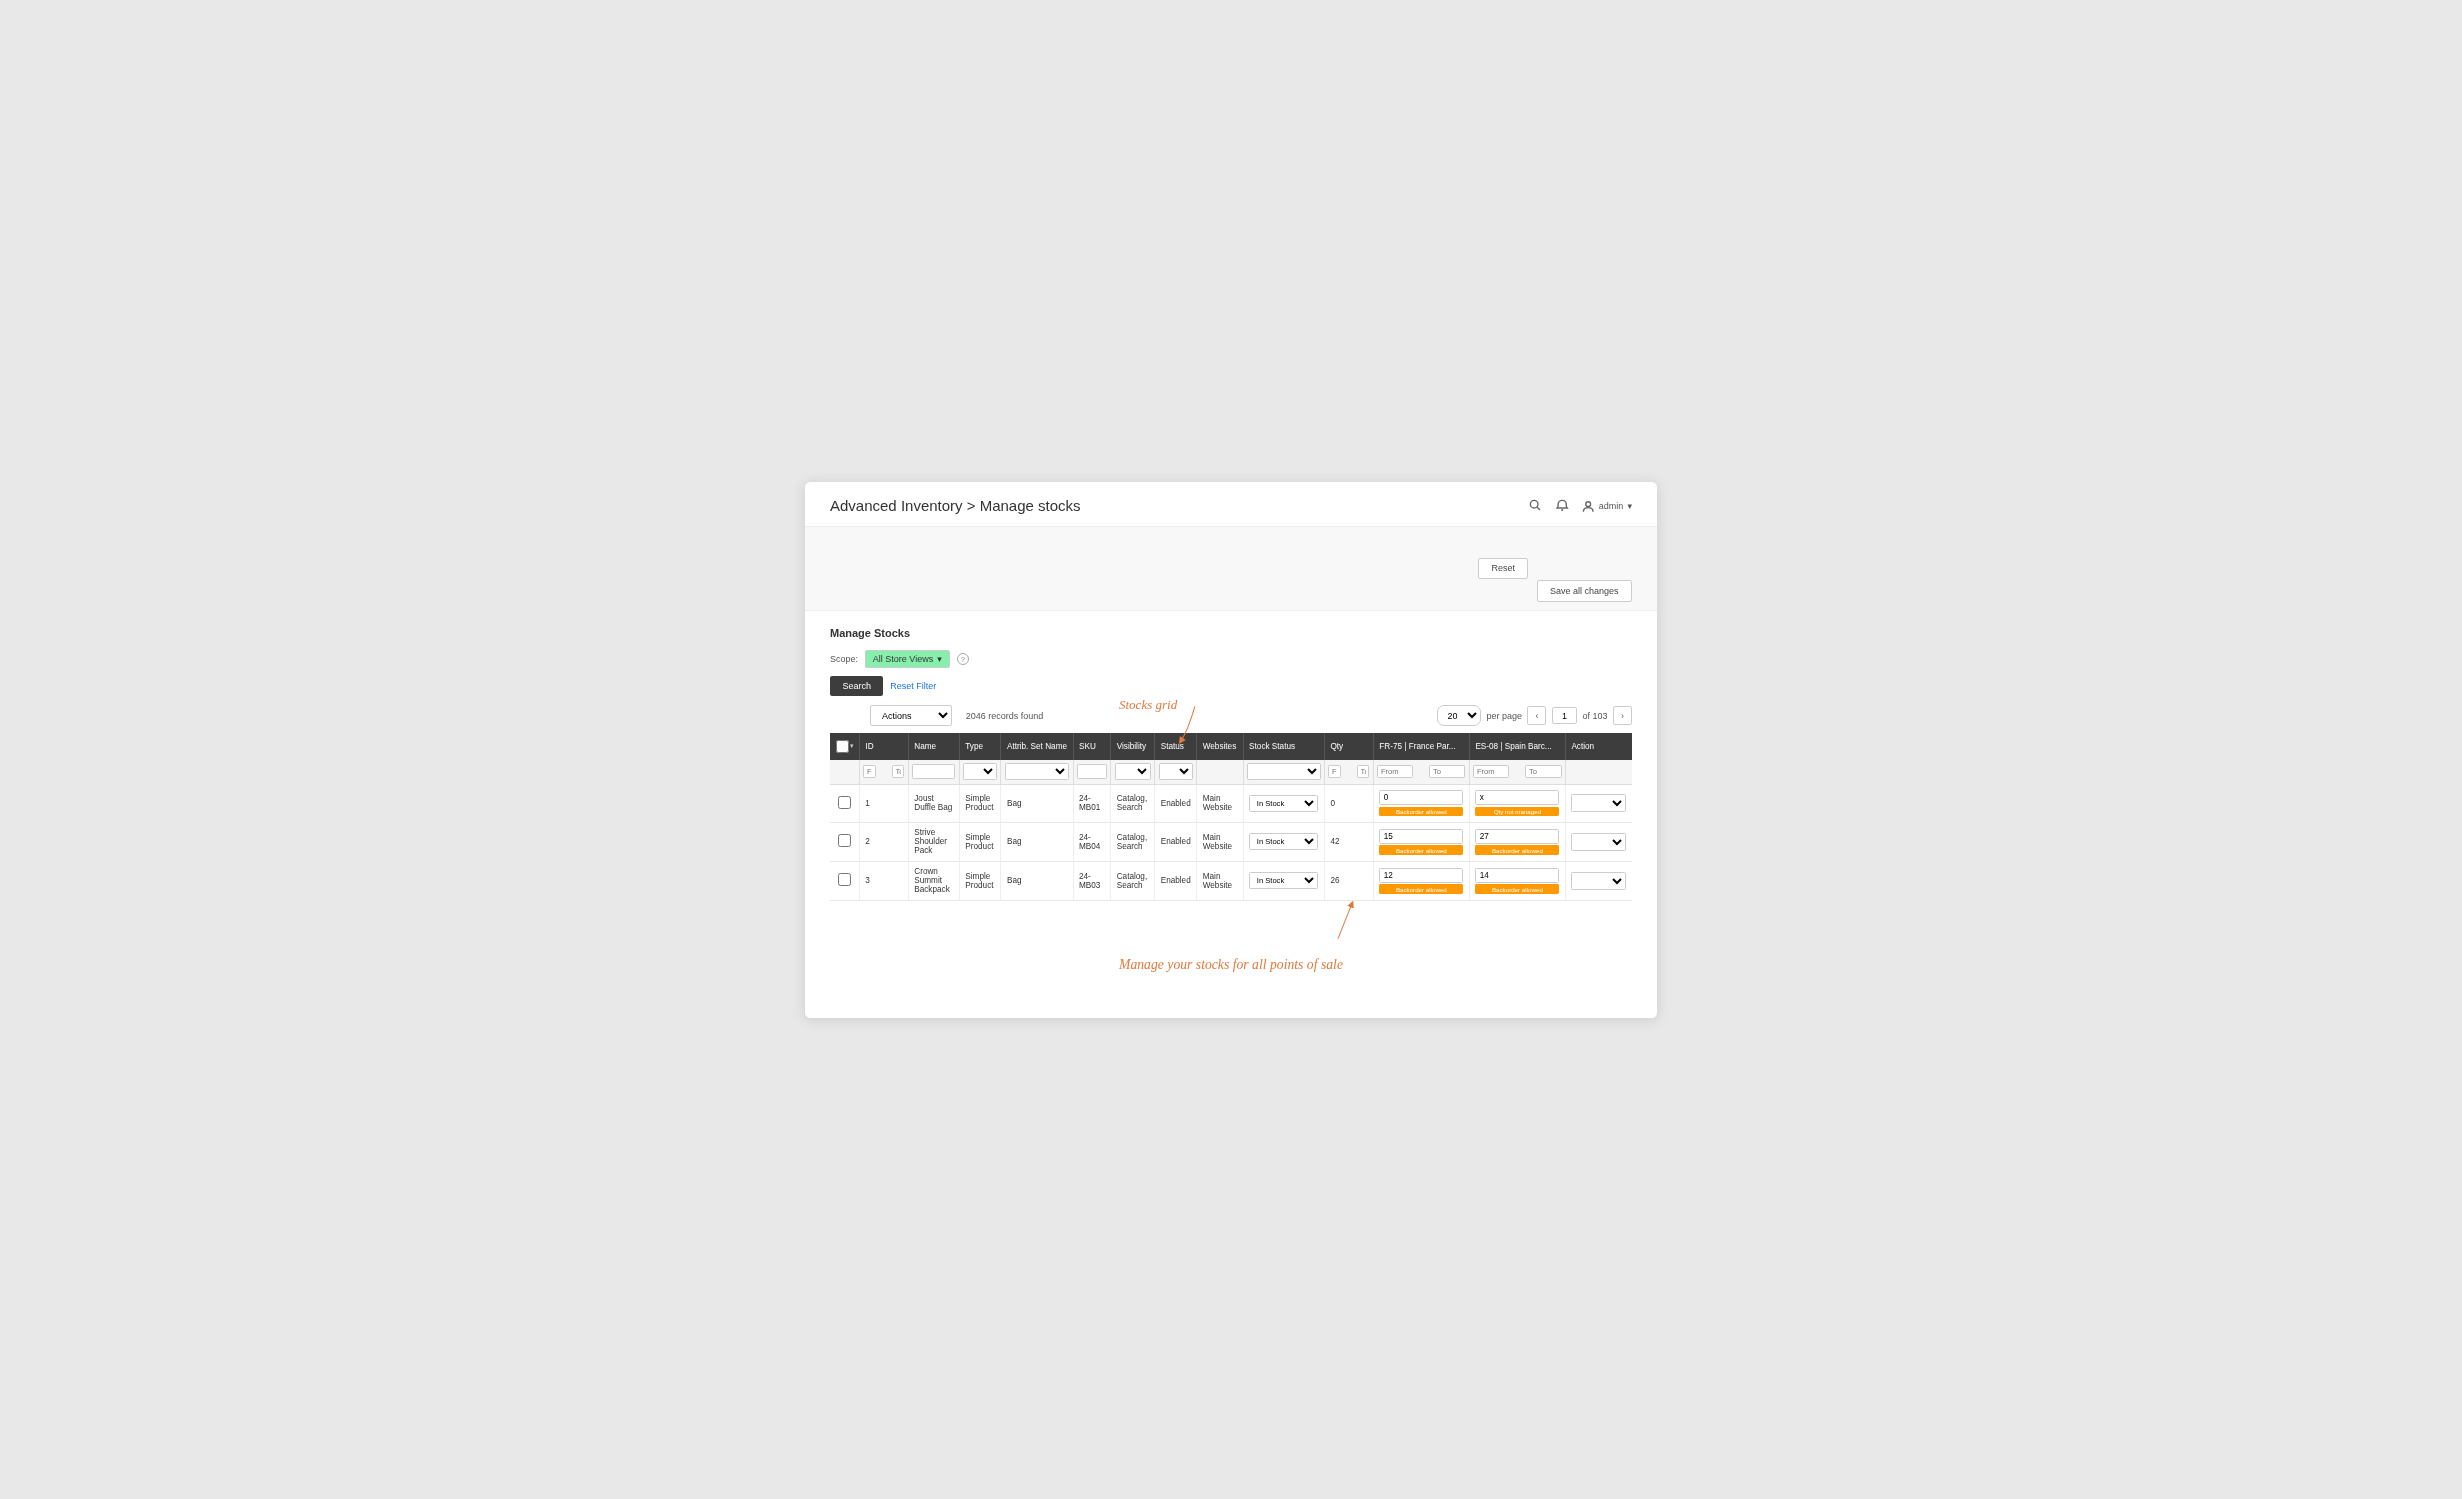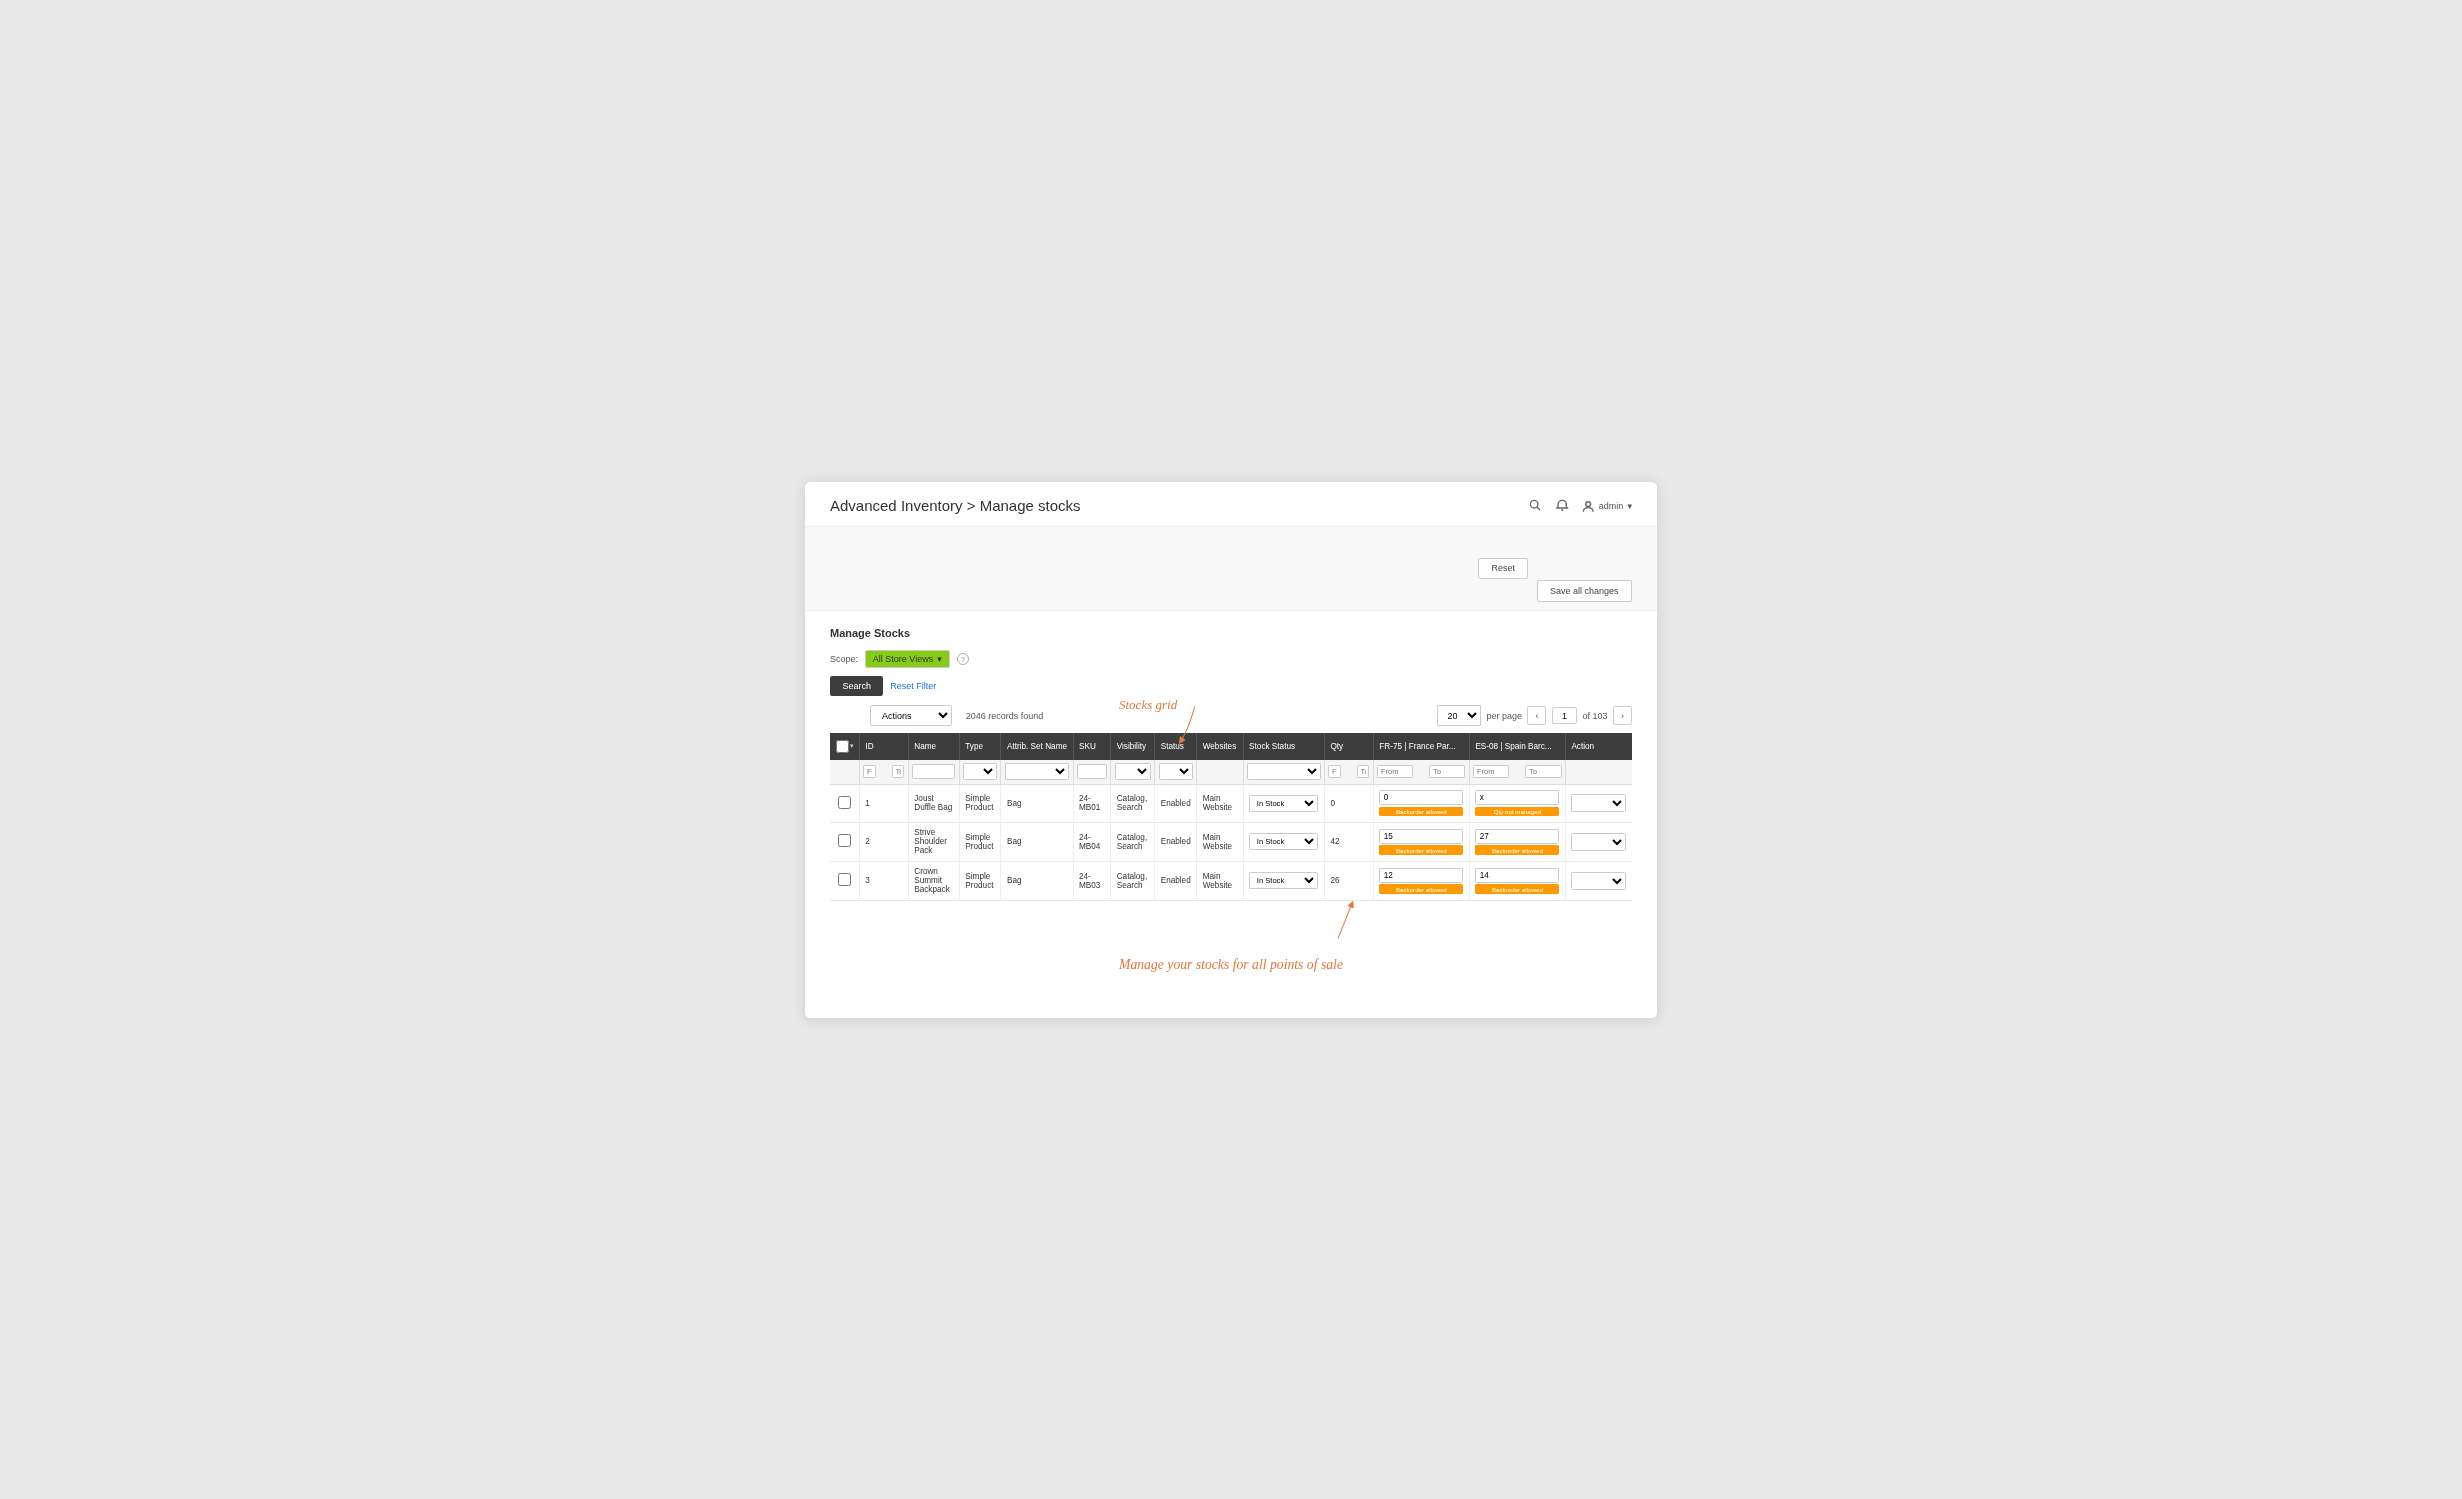--- a/index.html
+++ b/index.html
@@ -106,21 +106,21 @@
       margin-bottom: 8.2px;
     }
     .scope-label {
       font-size: 9px;
       color: #555;
       font-weight: 500;
     }
     .scope-select {
       display: flex;
       align-items: center;
-      background: #84cc16;
+      background: #86efac;
       border: 0.7px solid #ccc;
       border-radius: 2.1px;
       padding: 2.7px 6.9px;
       font-size: 9px;
       cursor: pointer;
       gap: 4.1px;
     }
     .help-icon {
       width: 12.4px; height: 12.4px;
       border-radius: 50%;
@@ -182,21 +182,21 @@
       color: #555;
       margin-left: 9.6px;
     }
     .pagination-right {
       display: flex;
       align-items: center;
       gap: 5.5px;
     }
     .per-page-select {
       border: 0.7px solid #ccc;
-      border-radius: 1px;
+      border-radius: 7px;
       padding: 3.4px 5.5px;
       font-size: 9px;
       background: #fff;
       cursor: pointer;
     }
     .per-page-label {
       font-size: 9px;
       color: #555;
     }
     .page-nav-btn {

